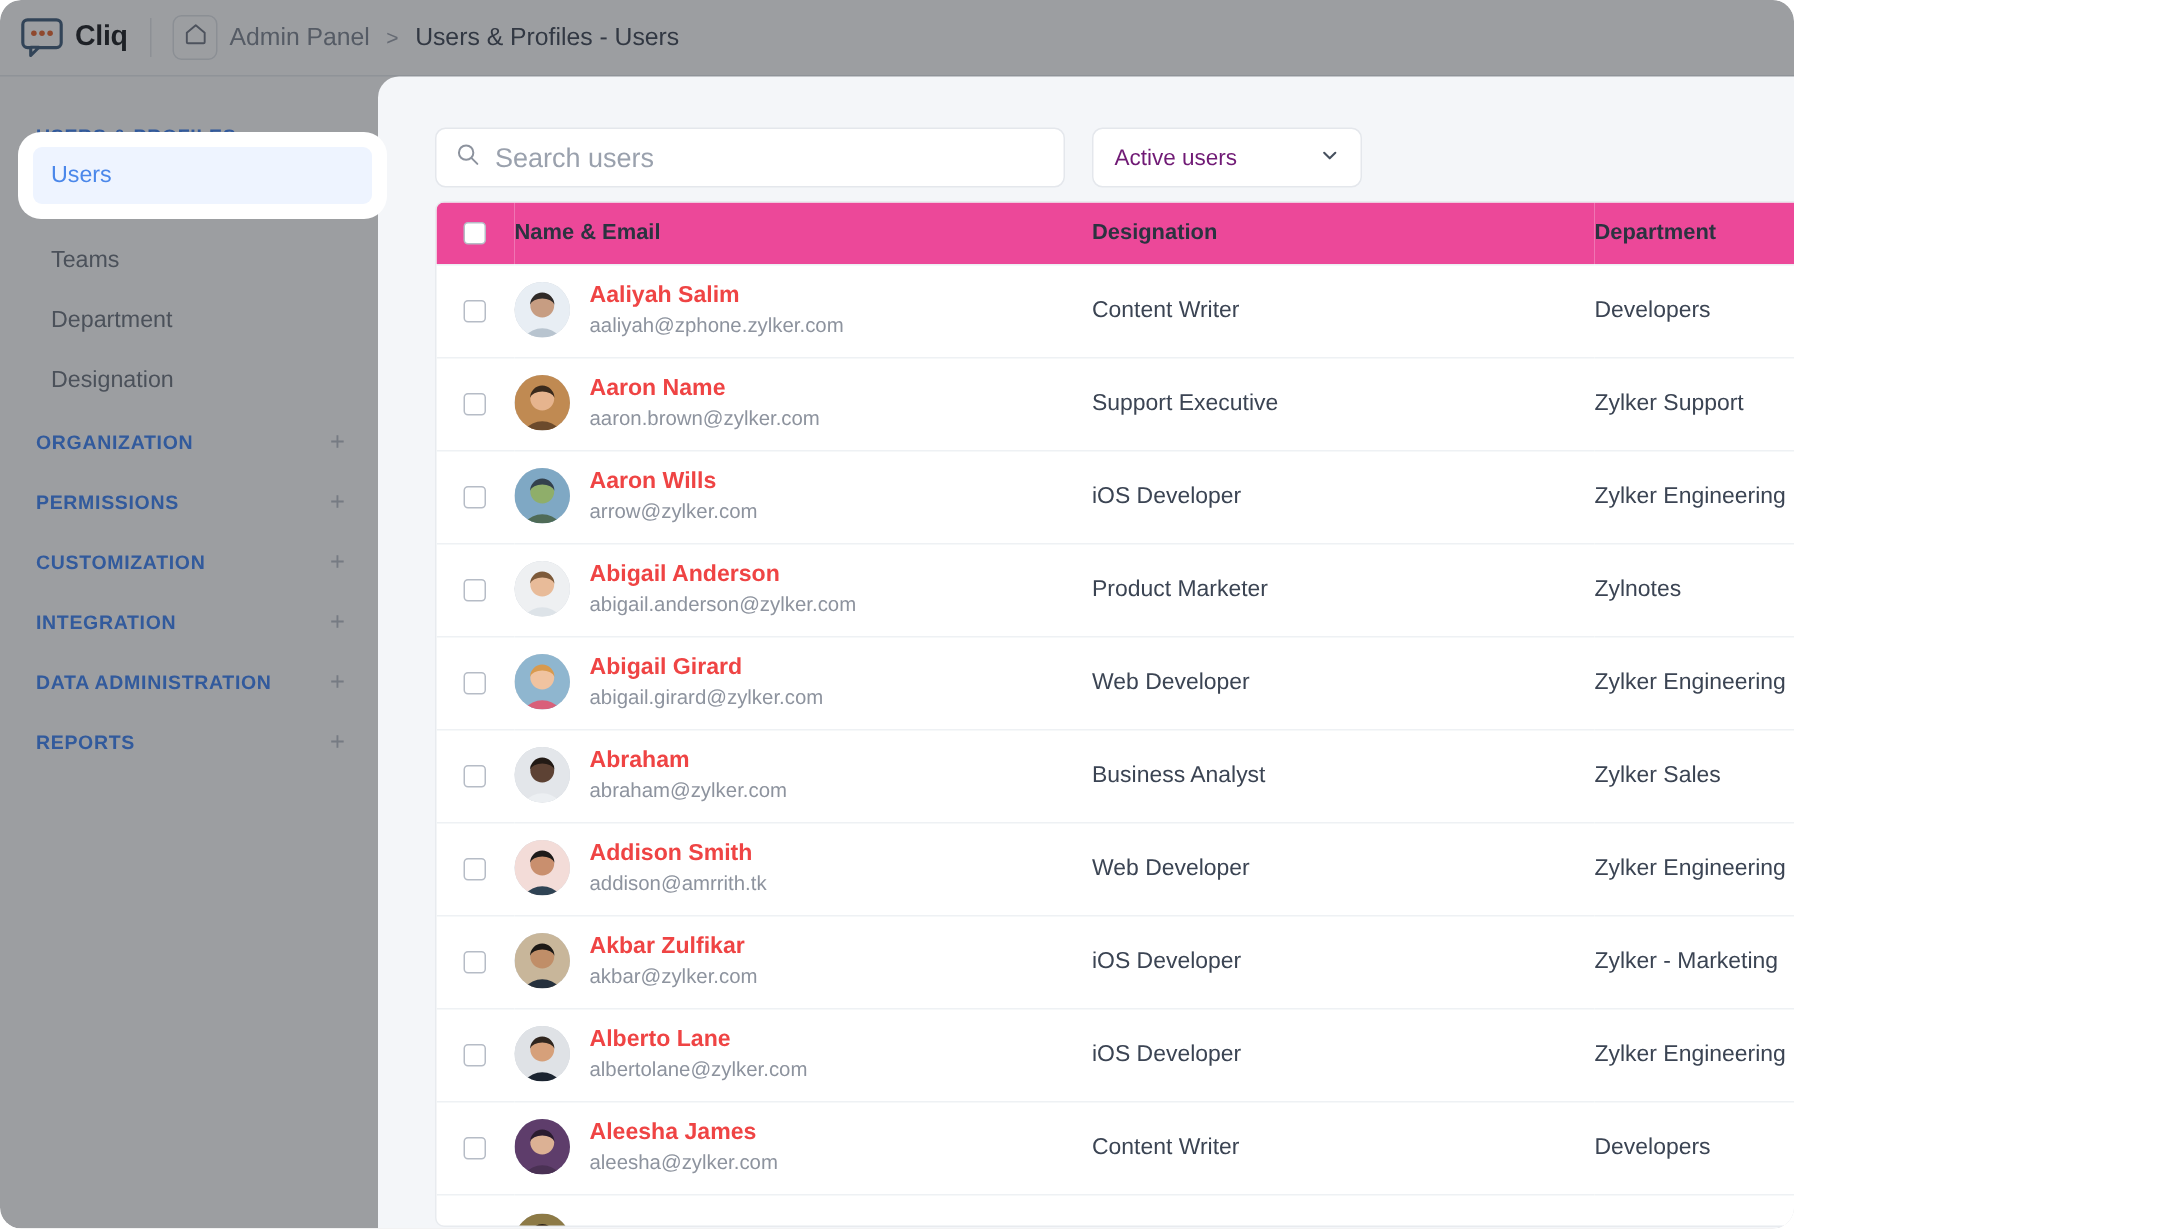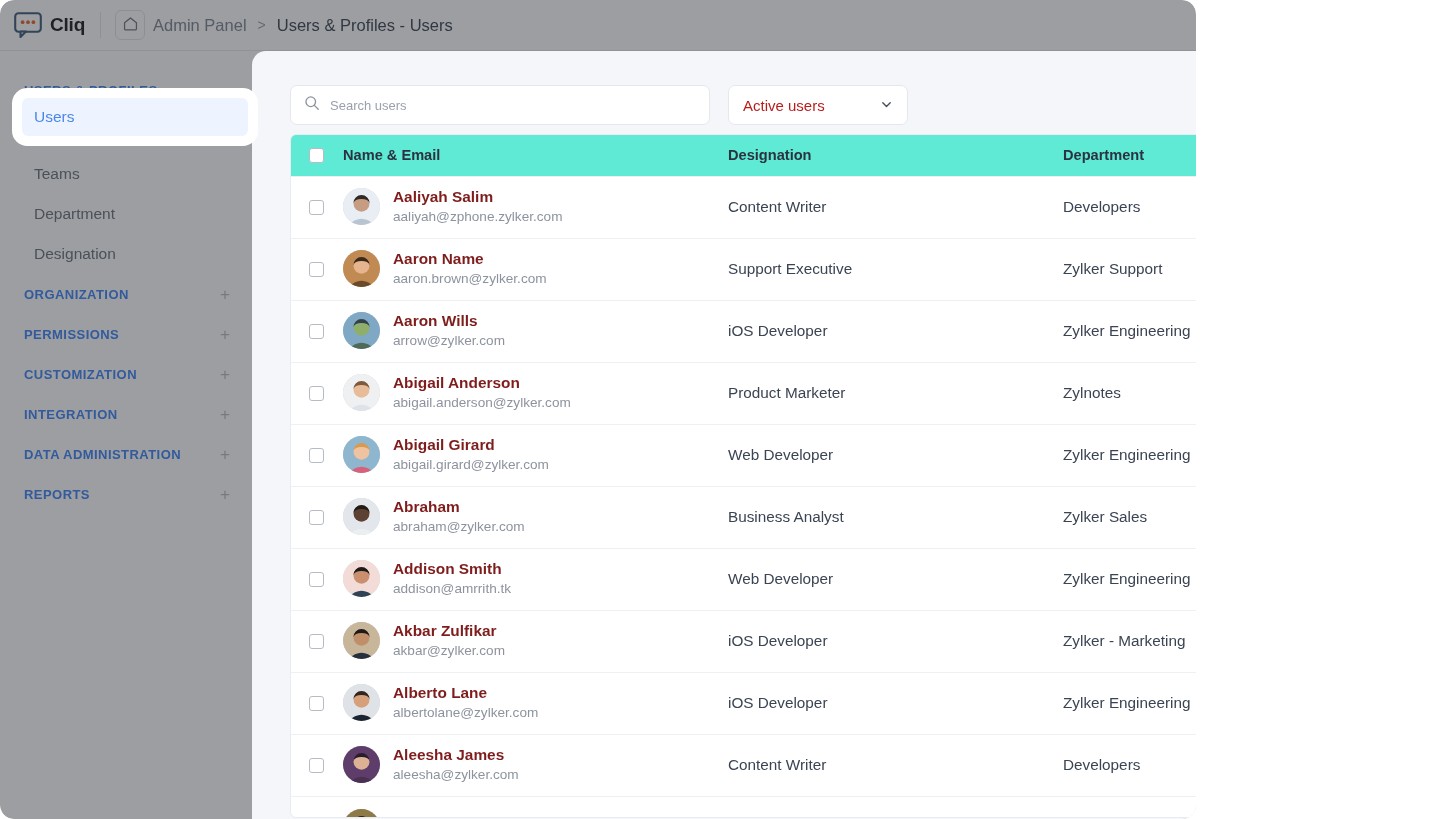--- a/index.html
+++ b/index.html
@@ -203,41 +203,41 @@
     border: 1px solid #e4e7ec;
     border-radius: 7px;
     display: flex;
     align-items: center;
     padding: 0 13px;
     gap: 10px;
   }
   .search-input {
     border: none;
     outline: none;
-    font-size: 13px;
+    font-size: 18px;
     color: #8b5cf6;
     background: transparent;
     width: 100%;
     font-family: "Liberation Sans", sans-serif;
   }
   .search-input::placeholder { color: #9aa1ad; }
 
   .filter-select {
     margin-left: 18px;
     width: 180px;
     height: 40px;
     background: #ffffff;
     border: 1px solid #e4e7ec;
     border-radius: 7px;
     display: flex;
     align-items: center;
     justify-content: space-between;
     padding: 0 14px;
     font-size: 15px;
-    color: #b91c1c;
+    color: #701a75;
     cursor: pointer;
   }
 
   .toolbar-right {
     margin-left: auto;
     display: flex;
     align-items: center;
     gap: 13px;
   }
   .icon-btn {
@@ -268,21 +268,21 @@
     border-radius: 6px;
     overflow: hidden;
     height: 684px;
   }
   table {
     width: 100%;
     border-collapse: collapse;
     table-layout: fixed;
   }
   thead th {
-    background: #5eead4;
+    background: #ec4899;
     height: 41px;
     font-size: 14.6px;
     font-weight: 600;
     color: #2b3340;
     text-align: left;
     border-bottom: 1px solid #eceff3;
     vertical-align: middle;
   }
   .col-check { width: 52px; padding-left: 18px; }
   .col-name  { width: 385px; }
@@ -315,21 +315,21 @@
     width: 37px; height: 37px;
     border-radius: 50%;
     flex: 0 0 37px;
     overflow: hidden;
     background: #cdd3da;
   }
   .avatar svg { display: block; width: 100%; height: 100%; }
   .person-name {
     font-size: 15.4px;
     font-weight: 700;
-    color: #7f1d1d;
+    color: #ef4444;
     line-height: 1.35;
   }
   .person-email {
     font-size: 13.6px;
     color: #8d939e;
     line-height: 1.35;
   }
 
   
   .fab {

